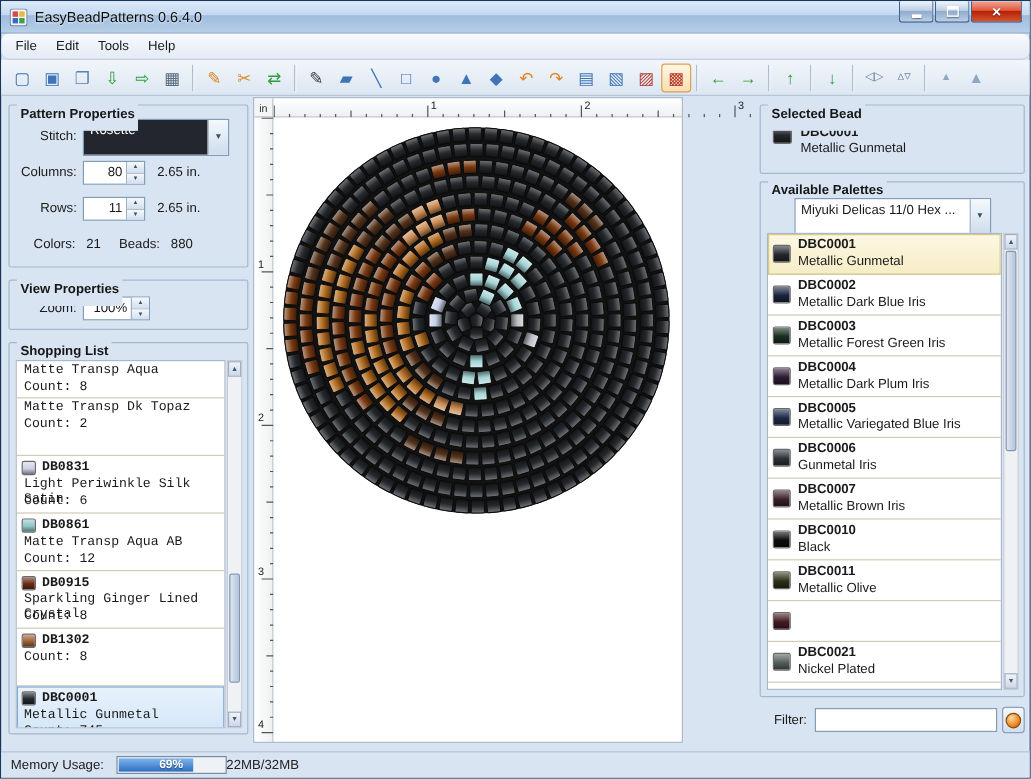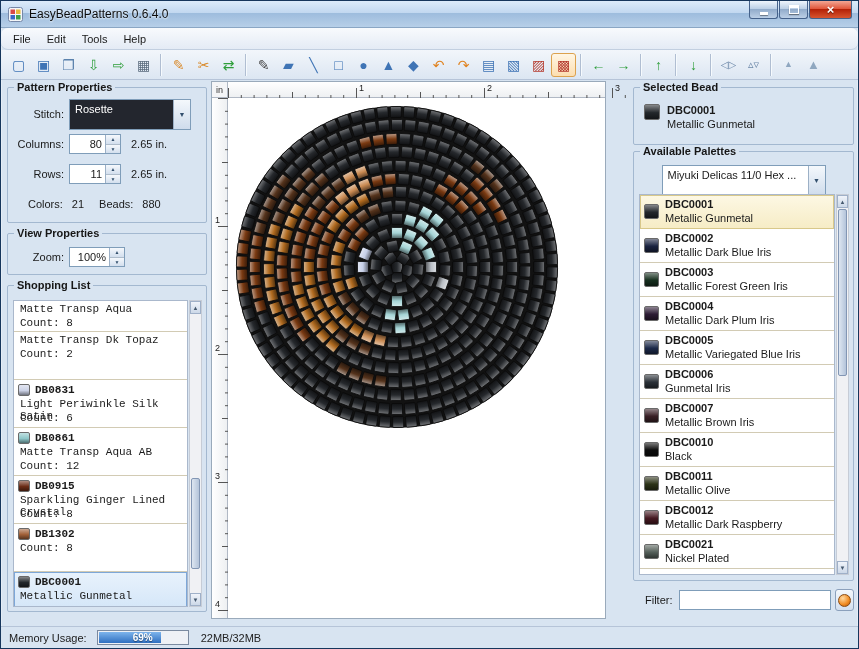--- a/index.html
+++ b/index.html
@@ -30,26 +30,26 @@
   .tb-btn { width:25px; height:24px; display:flex; align-items:center; justify-content:center;
     border:1px solid transparent; border-radius:3px; }
   .tb-btn.active { background:linear-gradient(#fff6e4,#fcdeb0); border-color:#dca24e; }
   .tb-glyph { font-size:14px; line-height:1; }
   .tb-sep { width:0; height:22px; margin:0 4px; border-left:1px solid #b0bed2; border-right:1px solid #f6fafd; }
 
   
   .content { position:absolute; top:80px; bottom:22px; left:0; right:0; }
   .left-panel  { position:absolute; left:6px; width:200px; top:0; bottom:0; }
   .right-panel { position:absolute; left:632px; right:4px; top:0; bottom:0; }
-  .canvas-area { position:absolute; left:210px; top:0; width:395px; height:538px;
+  .canvas-area { position:absolute; left:210px; top:0; width:358px; height:538px;
     background:#fff; border:1px solid #9aaabb; }
 
   
   .groupbox { position:absolute; left:0; right:0; border:1px solid #a3b8d0; border-radius:2px; }
-  .gb-title { position:absolute; top:-7px; left:6px; background:#d8e4f1; padding:0 3px;
+  .gb-title { position:absolute; top:-7px; left:6px; background:#d8e4f1; padding:8px 3px;
     font-weight:bold; color:#161616; white-space:nowrap; }
   .gb-pattern { top:6px;  height:136px; }
   .gb-view    { top:152px; height:42px; }
   .gb-shop    { top:204px; bottom:14px; }
   .gb-selbead  { top:6px;  height:58px; }
   .gb-palettes { top:70px; height:430px; }
 
   
   .pp-row { display:flex; align-items:center; height:22px; margin:8px 6px 0 6px; }
   .pp-row.first { margin-top:15px; }
@@ -131,21 +131,21 @@
     background:linear-gradient(90deg,#ffffff,#eef0f2); border-right:1px solid #b0b8c4; }
   .viewport { position:absolute; left:16px; top:16px; right:0; bottom:0; background:#fff; overflow:hidden; }
 
   
   .statusbar { position:absolute; left:0; right:0; bottom:0; height:22px; display:flex; align-items:center;
     background:#d8e4f1; border-top:1px solid #b6c4d8; padding-left:8px; }
   .mem-bar { position:relative; width:92px; height:15px; margin-left:10px; border:1px solid #7a8aa0; background:#eef1f6; }
   .mem-fill { position:absolute; left:1px; top:1px; bottom:1px; background:linear-gradient(#7db4ec,#2f6fc0); }
   .mem-text { position:absolute; inset:0; display:flex; align-items:center; justify-content:center;
     color:#fff; font-size:10px; font-weight:bold; text-shadow:0 1px 1px rgba(0,0,0,.45); }
-  .status-detail { margin-left:12px; color:#222; }
+  .status-detail { color:#222; }
 </style>
 </head>
 <body>
 
 <div class="window">
 
   <div class="titlebar">
     <span class="app-icon">
       <svg width="15" height="15">
           <rect x="0.5" y="0.5" width="14" height="14" rx="2" fill="#f4f6f8" stroke="#7688a8"></rect>
@@ -1071,24 +1071,20 @@
             </div>
             <div class="pal-item">
               <span class="swatch md" style="background: linear-gradient(rgb(140, 143, 128), rgb(45, 51, 24) 55%, rgb(25, 28, 13));"></span>
               <div class="pal-text">
                 <div class="pal-code">DBC0011</div>
                 <div class="pal-name">Metallic Olive</div>
               </div>
             </div>
             <div class="pal-item">
               <span class="swatch md" style="background: linear-gradient(rgb(153, 129, 133), rgb(70, 26, 34) 55%, rgb(39, 14, 19));"></span>
-              <div class="pal-text">
-                <div class="pal-code">DBC0012</div>
-                <div class="pal-name">Metallic Dark Raspberry</div>
-              </div>
             </div>
             <div class="pal-item">
               <span class="swatch md" style="background: linear-gradient(rgb(162, 168, 164), rgb(85, 96, 90) 55%, rgb(47, 53, 50));"></span>
               <div class="pal-text">
                 <div class="pal-code">DBC0021</div>
                 <div class="pal-name">Nickel Plated</div>
               </div>
             </div>
             <div class="pal-item">
               <div class="pal-text">

